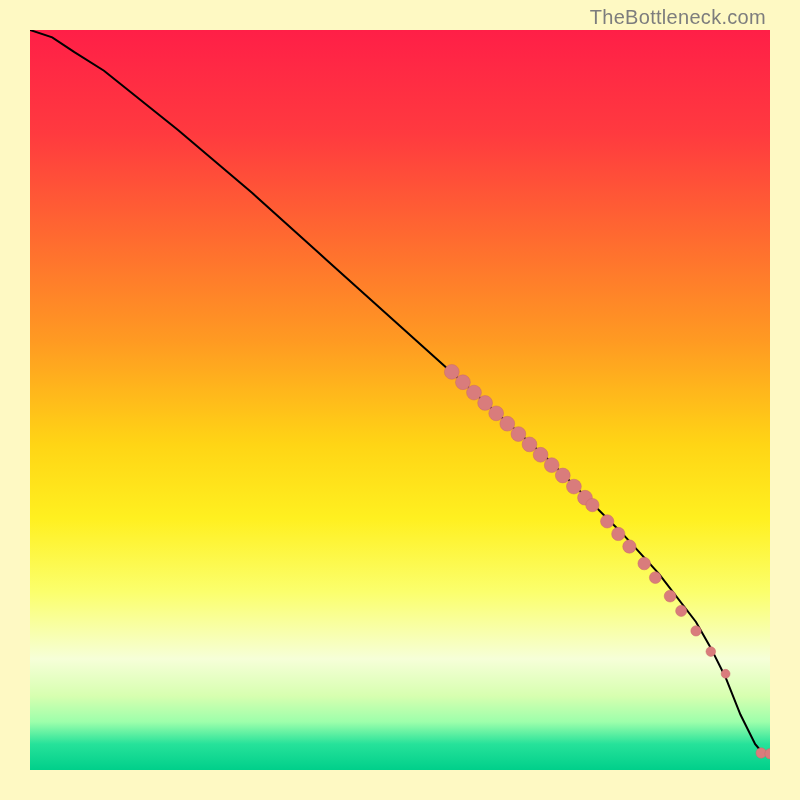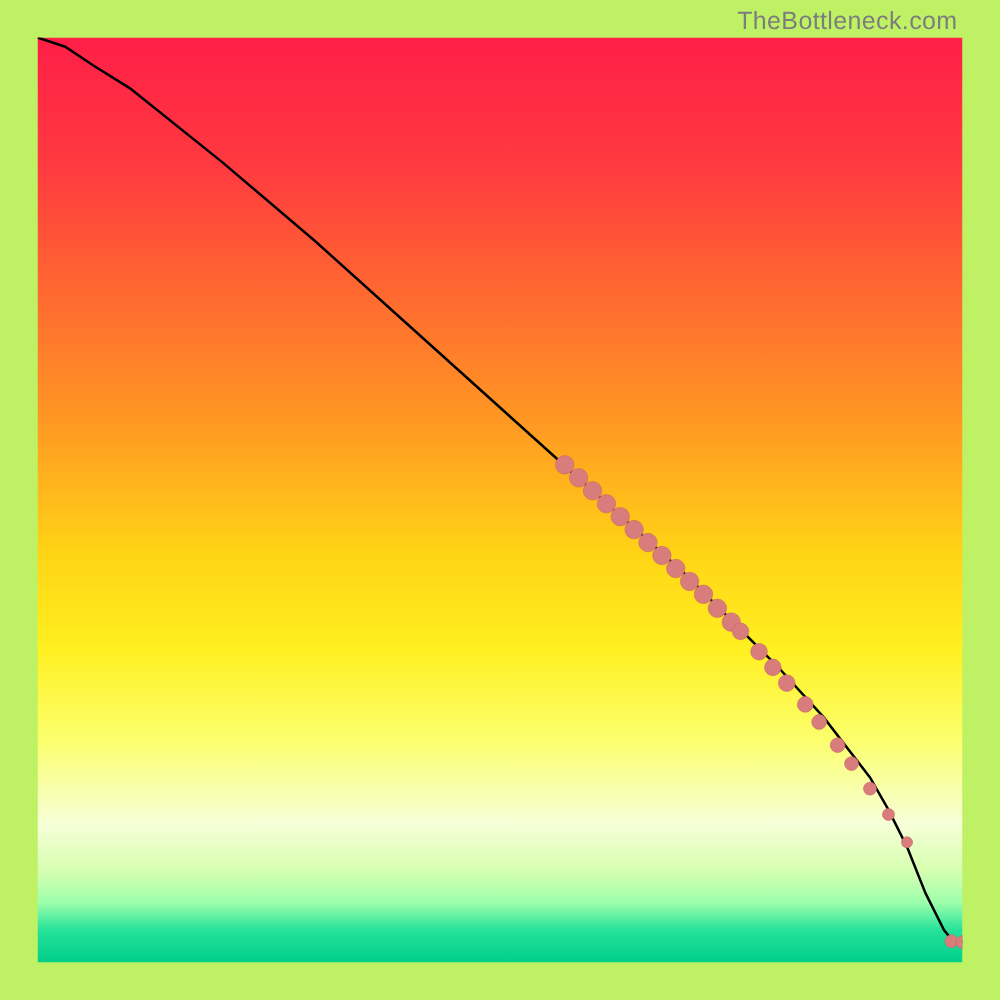--- a/index.html
+++ b/index.html
@@ -8,21 +8,21 @@
     width: 800px;
     height: 800px;
     background: #000;
     overflow: hidden;
     font-family: Arial, Helvetica, sans-serif;
   }
   .stage {
     position: relative;
     width: 800px;
     height: 800px;
-    background: #bef264;
+    background: #fef9c3;
   }
   .plot {
     position: absolute;
     left: 30px;
     top: 30px;
     width: 740px;
     height: 740px;
   }
   .watermark {
     position: absolute;

